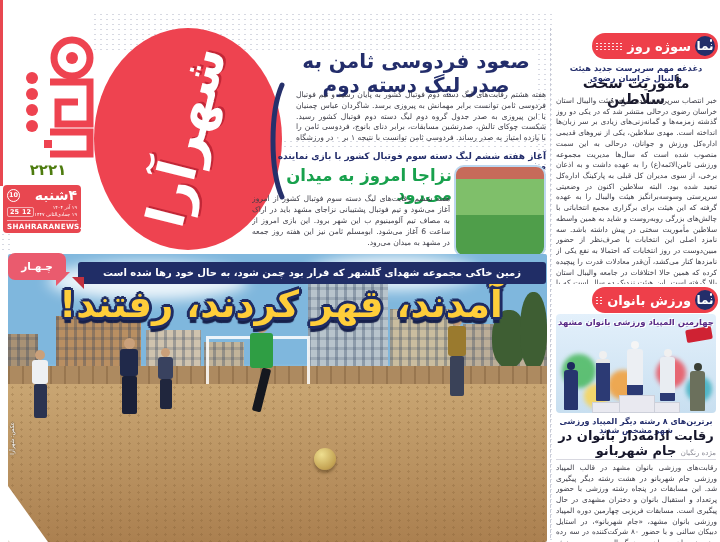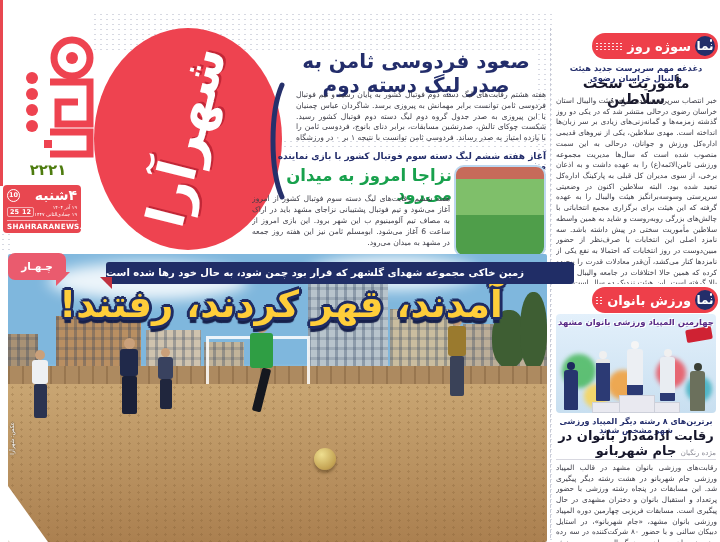--- a/index.html
+++ b/index.html
@@ -132,21 +132,21 @@
     position:absolute; left:0; bottom:0; width:40px; height:56px; background:#fff;
     clip-path:polygon(0 0, 0 100%, 100% 100%);
   }
   .photo-credit {
     position:absolute; left:1px; top:168px; writing-mode:vertical-rl; transform:rotate(180deg);
     color:#fff; font-size:5.5px; text-shadow:0 0 2px rgba(0,0,0,.8); letter-spacing:.5px;
   }
   .ribbon {
     position:absolute; left:78px; top:262px; width:468px; height:22px;
     background:#202d66; border-radius:3px; color:#fff;
-    font-size:10px; font-weight:bold; text-align:left; line-height:22px; z-index:5;margin-left:28px;
+    font-size:10px; font-weight:bold; text-align:center; line-height:22px; z-index:5;
   }
   .ribbon::before {
     content:""; position:absolute; left:-6px; bottom:-5px;
     border:6px solid transparent; border-top-color:#c0313f; border-right-color:#c0313f;
   }
   .page-tag {
     position:absolute; left:8px; top:253px; width:58px; height:27px;
     background:#ea5b6e; border-radius:7px; color:#fff; z-index:6;
     font-size:10.5px; font-weight:bold; text-align:center; line-height:27px;
   }

